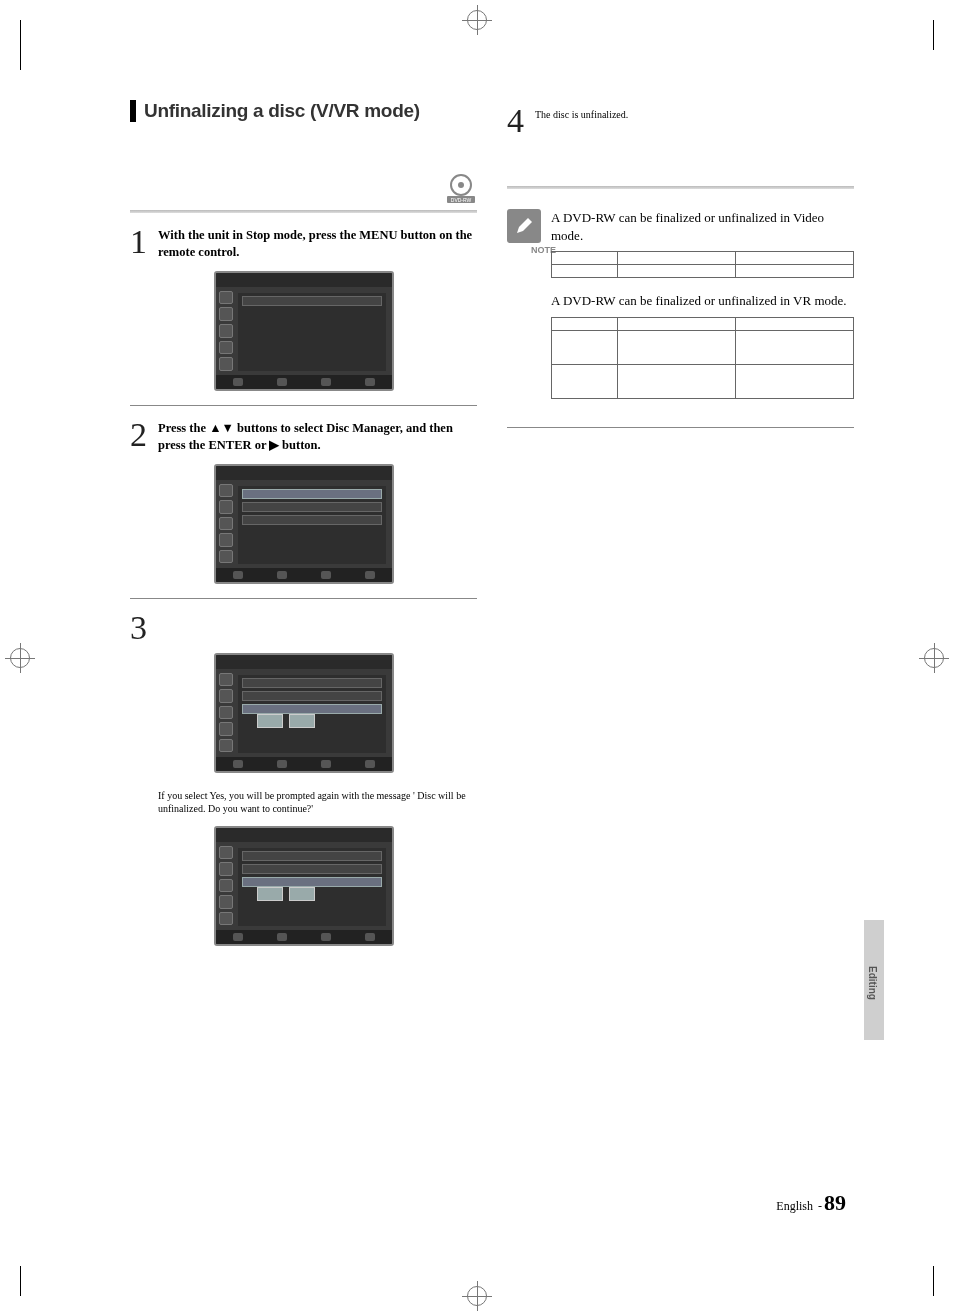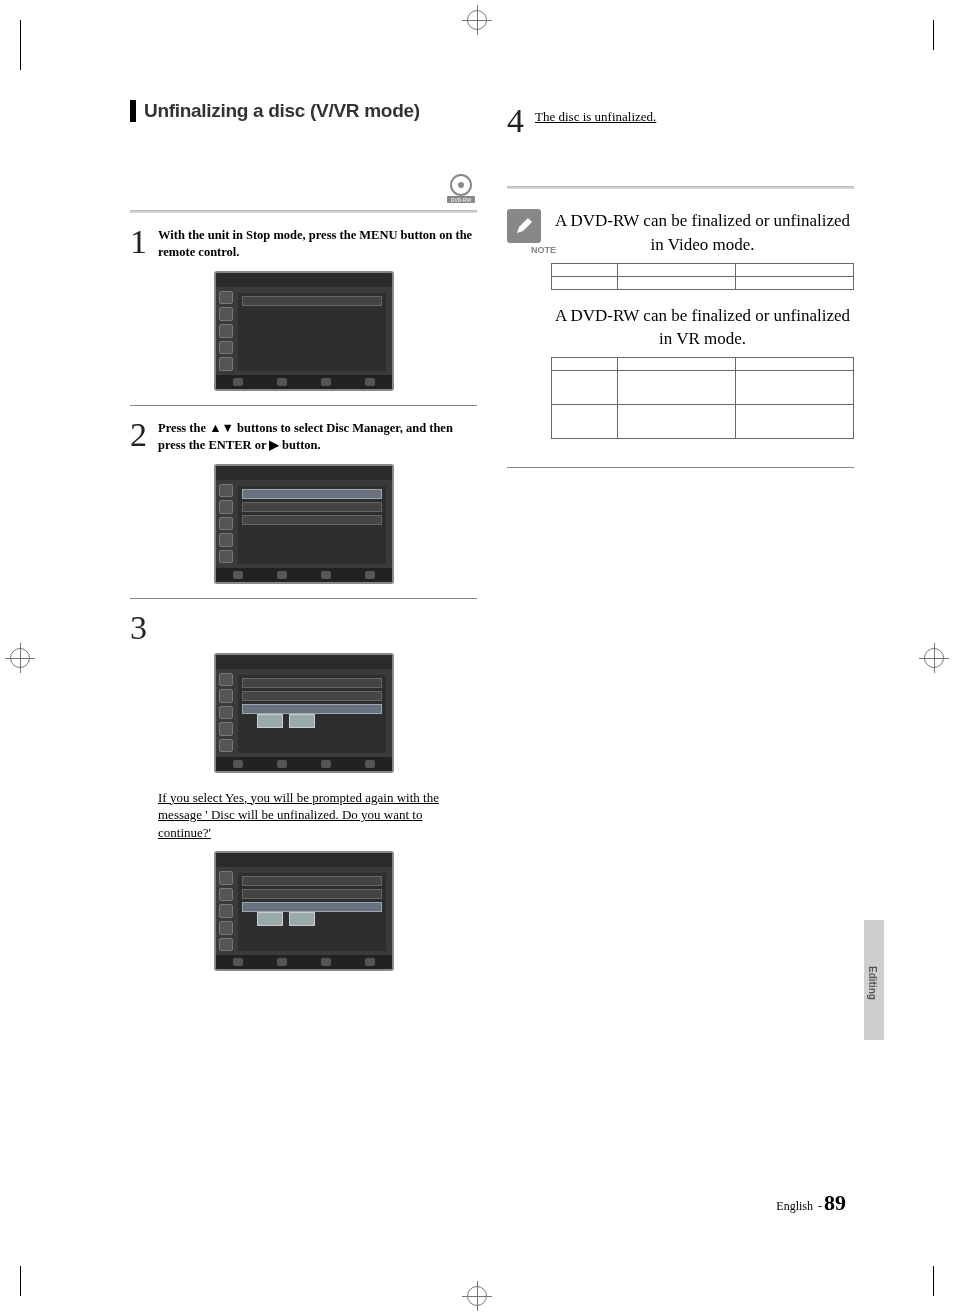--- a/index.html
+++ b/index.html
@@ -75,21 +75,21 @@
     font-family: Georgia, serif;
     font-size: 34px;
     line-height: 30px;
     width: 28px;
     flex-shrink: 0;
     color: #222;
     font-weight: normal;
   }
   .step-body { flex: 1; font-size: 12px; line-height: 1.35; }
   .step-body .bold { font-weight: bold; font-size: 12.5px; }
-  .step-body .sub { font-weight: normal; font-size: 13px; margin-top: 2px; text-decoration: underline; }
+  .step-body .sub { font-weight: normal; font-size: 10px; margin-top: 2px; }
 
   .tv-mock {
     width: 180px; height: 120px;
     margin: 10px auto 14px auto;
     background: #3a3a3a;
     border: 2px solid #888;
     border-radius: 3px;
     position: relative;
     overflow: hidden;
   }
@@ -119,21 +119,21 @@
   .tv-mock .dialog span { width:26px; height:14px; background:#9aa; border:1px solid #ccc; }
 
   .note-box { display:flex; gap:10px; margin-top: 20px; }
   .note-icon {
     width: 34px; height: 34px; background:#888; border-radius:3px;
     display:flex; align-items:center; justify-content:center;
     flex-shrink:0;
   }
   .note-label { font-family: Arial, sans-serif; font-size:9px; font-weight:bold; color:#888; text-align:center; margin-top:2px;margin-left:24px; }
   .note-left { width: 34px; flex-shrink:0; text-align:center; }
-  .note-body { flex:1; font-size:17px; line-height:1.4;text-align:center; }
+  .note-body { flex:1; font-size:13px; line-height:1.4; }
 
   table.spec {
     border-collapse: collapse;
     width: 100%;
     margin: 6px 0 14px 0;
     font-size: 10px;
   }
   table.spec td, table.spec th {
     border: 1px solid #666;
     padding: 6px 4px;

